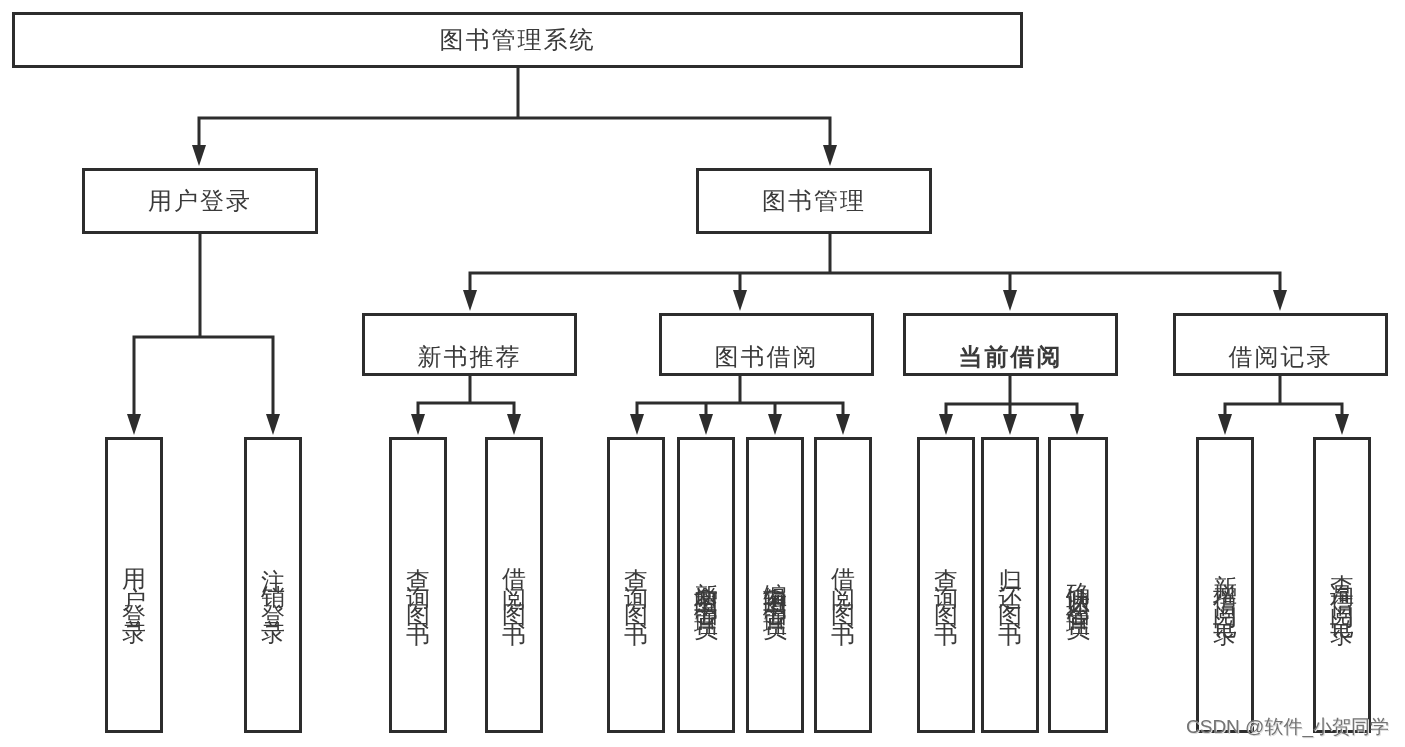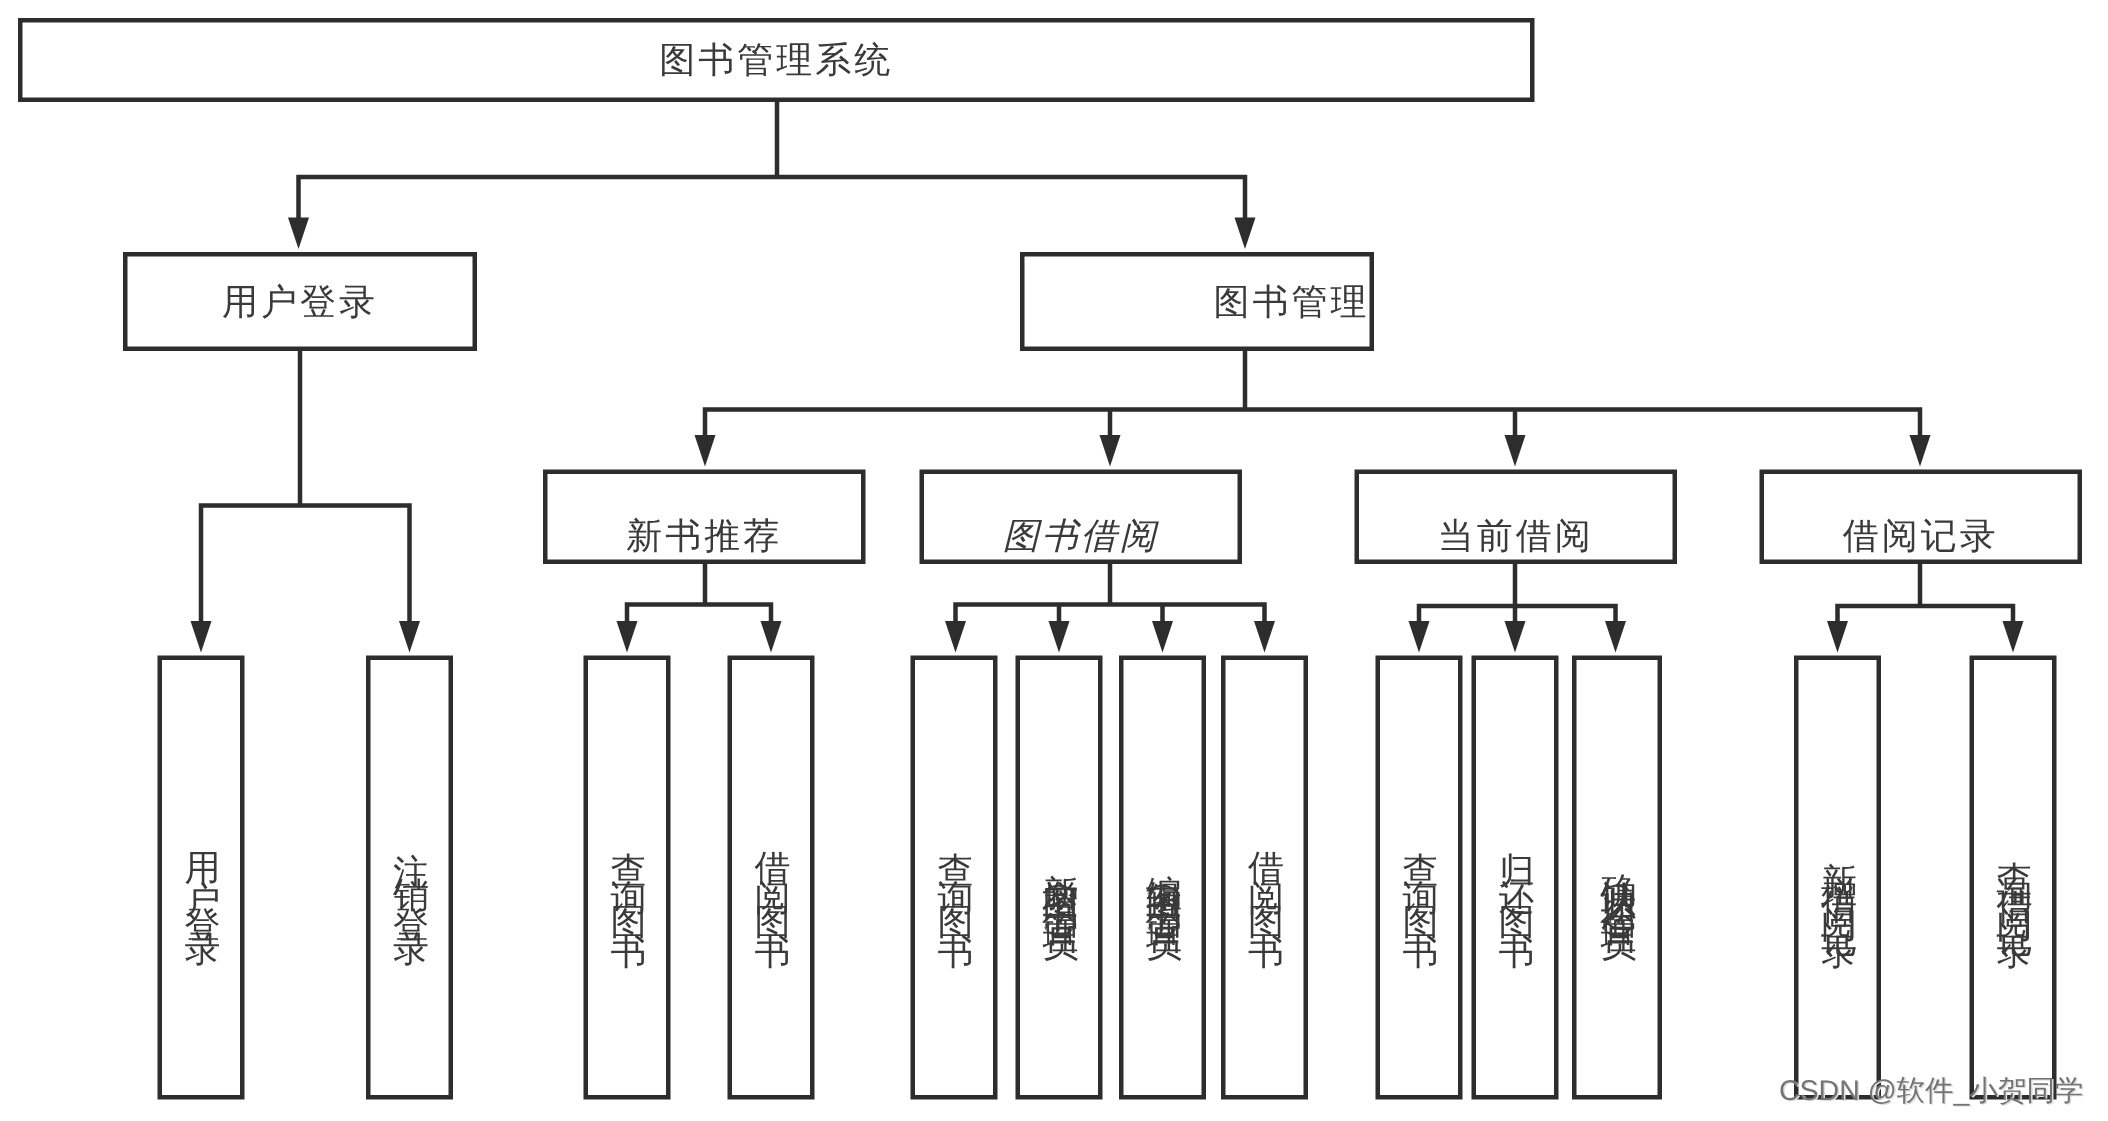--- a/index.html
+++ b/index.html
@@ -29,25 +29,25 @@
   }
   .h-label {
     font-size: 24px;
     letter-spacing: 2px;
     color: #3a3a3a;
     white-space: nowrap;
   }
   .root-box  { left: 12px;  top: 12px;  width: 1011px; height: 56px; }
   .l2-box    { top: 168px; width: 236px; height: 66px; }
   .l2-user   { left: 82px; }
-  .l2-mgmt   { left: 680px; justify-content: flex-end; }
+  .l2-mgmt   { left: 696px; }
   .l3-box    { top: 313px; width: 215px; height: 63px; align-items: flex-end; }
   .l3-a { left: 362px; }
-  .l3-b { left: 613px; font-style: italic; }
-  .l3-c { left: 903px; }
+  .l3-b { left: 659px; }
+  .l3-c { left: 903px; font-weight: bold; }
   .l3-d { left: 1173px; }
   .leaf {
     top: 437px;
     width: 58px;
     height: 296px;
   }
   .v-label {
     writing-mode: vertical-lr;
     text-orientation: mixed;
     font-size: 24px;

